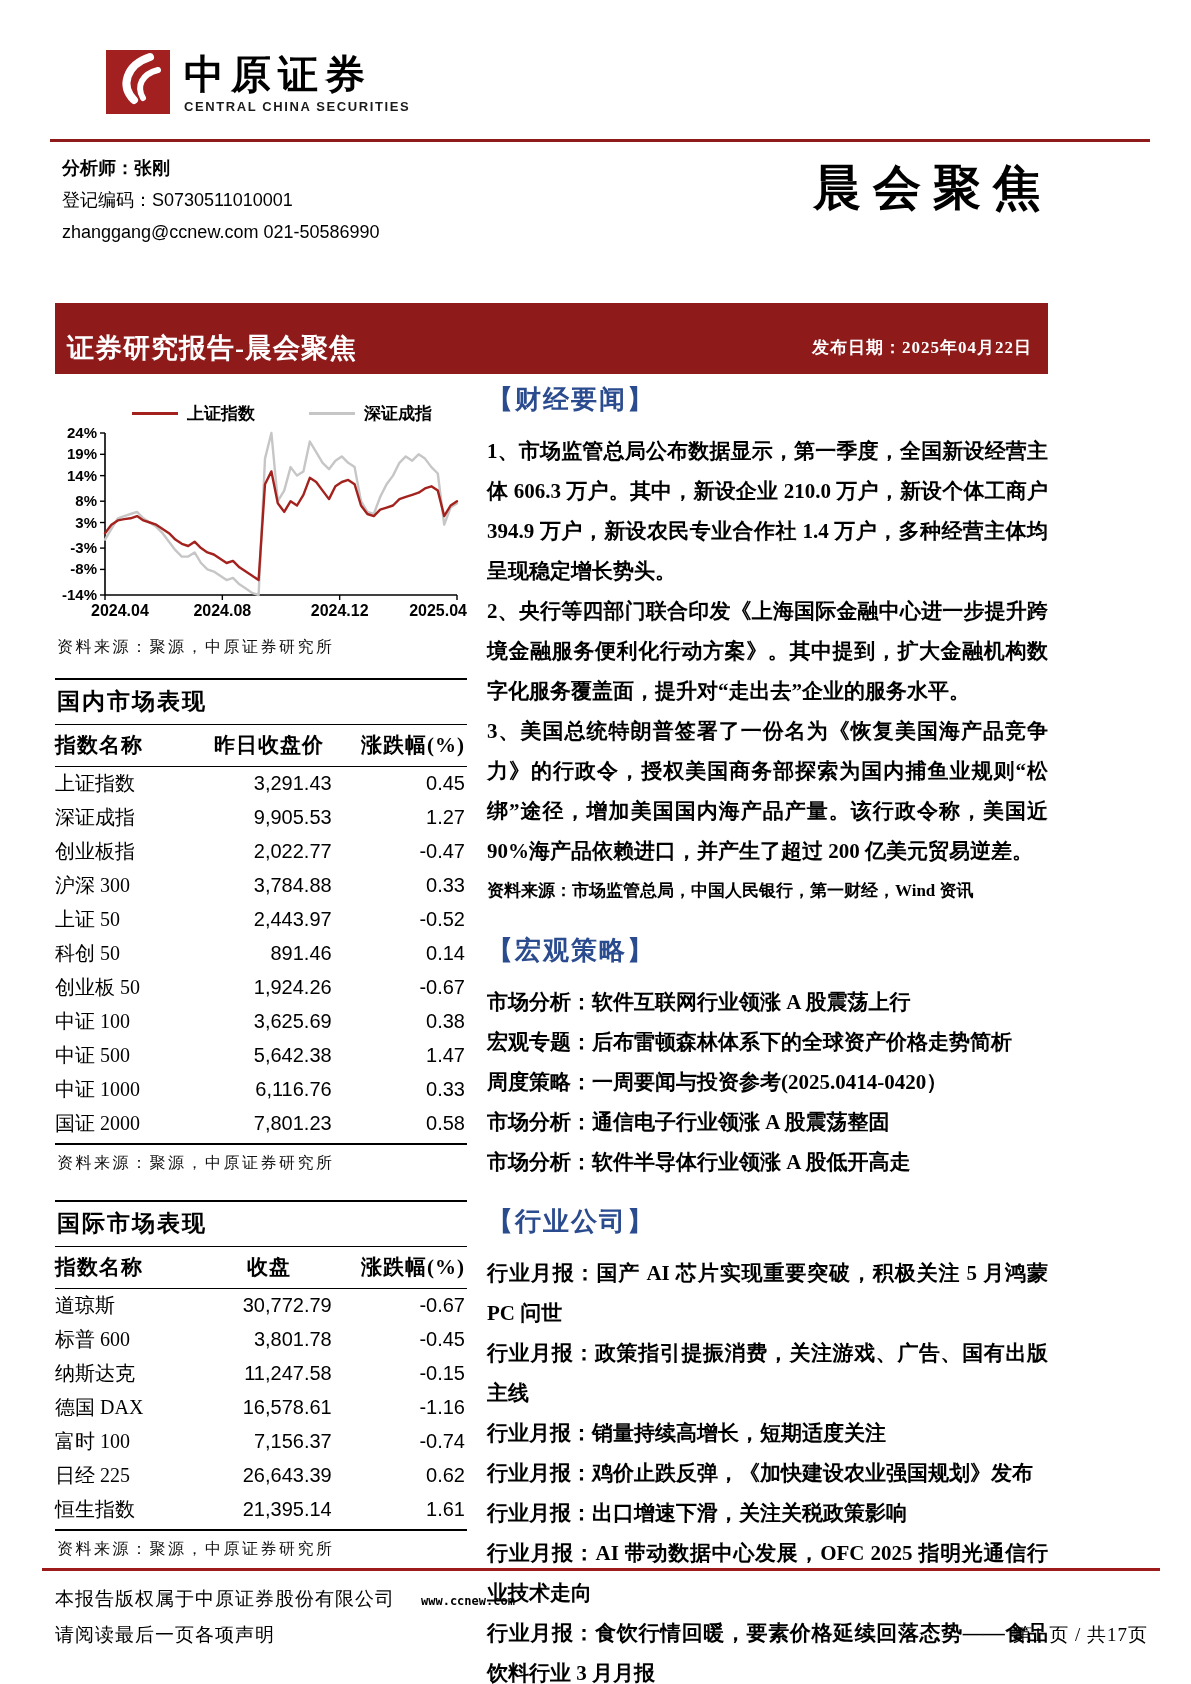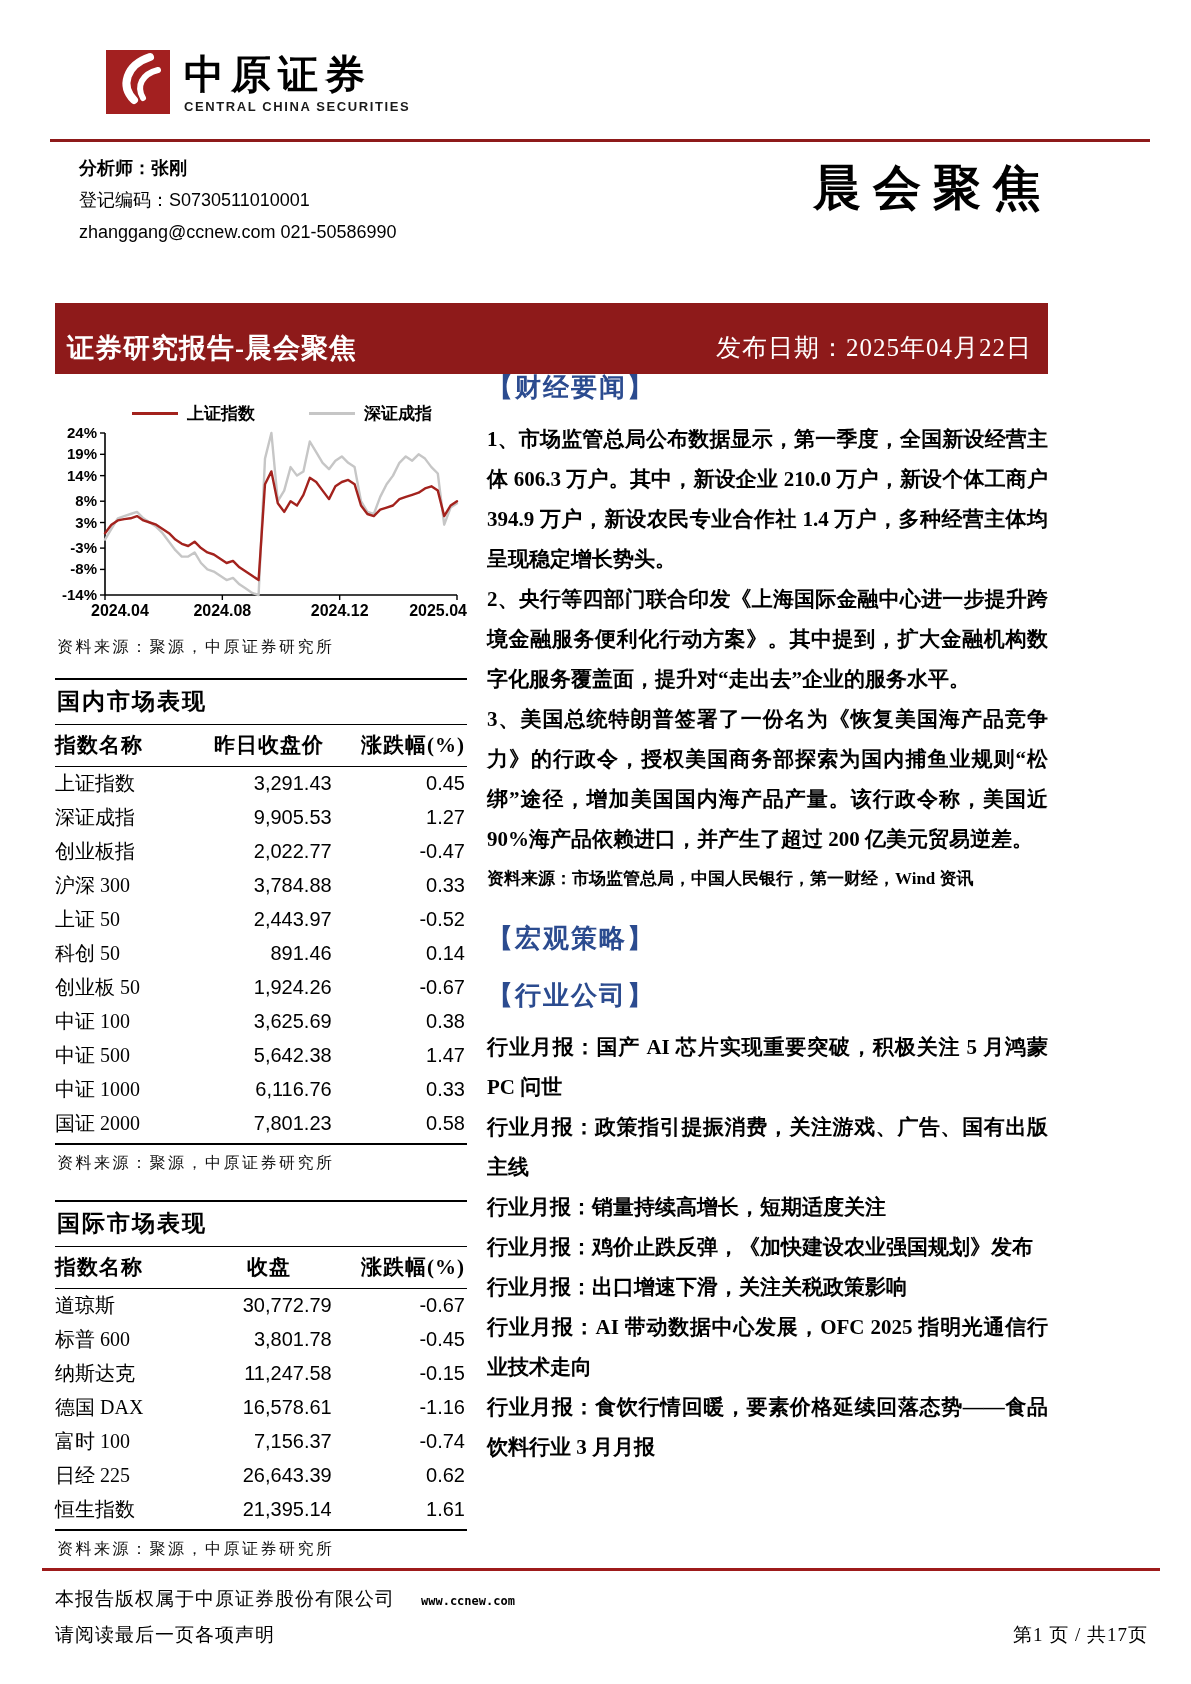--- a/index.html
+++ b/index.html
@@ -7,33 +7,33 @@
         font-family:"Liberation Serif",serif;color:#000;}
 
   
   .logo{position:absolute;left:106px;top:50px;display:flex;gap:14px;align-items:flex-start;}
   .logo-mark{width:64px;height:64px;background:#A32020;flex:0 0 auto;}
   .logo-text{padding-top:4px;}
   .logo-cn{font-size:40px;font-weight:bold;letter-spacing:7px;line-height:1.05;}
   .logo-en{font-size:13px;font-weight:bold;letter-spacing:1.6px;color:#1a1a1a;margin-top:3px;
            font-family:"Liberation Sans",sans-serif;}
   .top-rule{position:absolute;left:50px;top:139px;width:1100px;height:3px;background:#8E1A1A;}
-  .analyst{position:absolute;left:79px;top:152px;font-size:18px;line-height:1.78;}
+  .analyst{position:absolute;left:62px;top:152px;font-size:18px;line-height:1.78;}
   .analyst .a1{font-weight:bold;}
   .analyst .a2 b{font-weight:normal;font-family:"Liberation Sans",sans-serif;}
   .analyst .a3{font-family:"Liberation Sans",sans-serif;}
   .report-title{position:absolute;right:138px;top:156px;margin:0;font-size:48px;font-weight:bold;
                 letter-spacing:12px;}
 
   
   .banner{position:absolute;left:55px;top:303px;width:993px;height:71px;background:#8E1A1A;
           color:#fff;display:flex;justify-content:space-between;align-items:center;
           padding:18px 16px 0 12px;box-sizing:border-box;}
   .banner .bl{font-size:27px;font-weight:bold;letter-spacing:1px;}
-  .banner .br{font-size:25px;font-weight:normal;letter-spacing:1px;}
+  .banner .br{font-size:17px;font-weight:bold;letter-spacing:1px;}
 
   
   .left-col{position:absolute;left:55px;top:390px;width:412px;}
   .chart-legend{display:flex;justify-content:center;gap:54px;margin:12px 0 0 42px;
                 font-size:17px;font-weight:bold;}
   .legend-item{display:flex;align-items:center;gap:9px;}
   .legend-swatch{width:46px;height:3px;display:inline-block;}
   .chart-source,.mt-source{font-size:16px;letter-spacing:2.5px;color:#111;}
   .chart-source{margin:8px 0 0 2px;}
 
@@ -48,21 +48,21 @@
   .market-table thead th:nth-child(3){text-align:right;width:132px;padding-right:2px;}
   .market-table tbody td{font-size:20px;padding:3px 0 4px 0;}
   .market-table tbody td:nth-child(1){text-align:left;}
   .market-table tbody td:nth-child(2),.market-table tbody td:nth-child(3)
       {text-align:right;font-family:"Liberation Sans",sans-serif;padding-right:2px;}
   .market-table tbody tr:last-child td{border-bottom:2.5px solid #000;padding-bottom:6px;}
   .mt-source{padding:8px 0 6px 2px;}
 
   
   .right-col{position:absolute;left:487px;top:366px;width:561px;}
-  .section h2{color:#2B4B8F;font-size:26px;font-weight:bold;margin:4px 0 14px 0;letter-spacing:2px;}
+  .section h2{color:#2B4B8F;font-size:26px;font-weight:bold;margin:16px 0 14px 0;letter-spacing:2px;}
   .section{margin-bottom:10px;}
   .section + .section h2{margin-top:22px;}
   .body-line,.news-para{font-size:21px;font-weight:bold;line-height:40px;margin:0;
       text-align:justify;text-justify:inter-ideograph;}
   .src-line{font-size:17px;font-weight:bold;line-height:40px;margin:0;}
 
   
   .footer-rule{position:absolute;left:42px;top:1568px;width:1118px;height:3px;background:#9E1B1B;}
   .footer-l1{position:absolute;left:55px;top:1586px;font-size:19px;letter-spacing:1px;}
   .footer-l1 .site{font-family:"DejaVu Sans Mono",monospace;font-weight:bold;margin-left:26px;
@@ -283,20 +283,27 @@
       <div id="news-items">
           <p class="news-para">1、市场监管总局公布数据显示，第一季度，全国新设经营主体 606.3 万户。其中，新设企业 210.0 万户，新设个体工商户 394.9 万户，新设农民专业合作社 1.4 万户，多种经营主体均呈现稳定增长势头。</p>
           <p class="news-para">2、央行等四部门联合印发《上海国际金融中心进一步提升跨境金融服务便利化行动方案》。其中提到，扩大金融机构数字化服务覆盖面，提升对“走出去”企业的服务水平。</p>
           <p class="news-para">3、美国总统特朗普签署了一份名为《恢复美国海产品竞争力》的行政令，授权美国商务部探索为国内捕鱼业规则“松绑”途径，增加美国国内海产品产量。该行政令称，美国近 90%海产品依赖进口，并产生了超过 200 亿美元贸易逆差。</p>
         </div>
       <p class="src-line">资料来源：市场监管总局，中国人民银行，第一财经，Wind 资讯</p>
     </section>
 
     <section class="section">
       <h2>【宏观策略】</h2>
+      <div id="macro-items">
+          <p class="body-line">市场分析：软件互联网行业领涨 A 股震荡上行</p>
+          <p class="body-line">宏观专题：后布雷顿森林体系下的全球资产价格走势简析</p>
+          <p class="body-line">周度策略：一周要闻与投资参考(2025.0414-0420）</p>
+          <p class="body-line">市场分析：通信电子行业领涨 A 股震荡整固</p>
+          <p class="body-line">市场分析：软件半导体行业领涨 A 股低开高走</p>
+        </div>
     </section>
 
     <section class="section">
       <h2>【行业公司】</h2>
       <div id="industry-items">
           <p class="body-line">行业月报：国产 AI 芯片实现重要突破，积极关注 5 月鸿蒙 PC 问世</p>
           <p class="body-line">行业月报：政策指引提振消费，关注游戏、广告、国有出版主线</p>
           <p class="body-line">行业月报：销量持续高增长，短期适度关注</p>
           <p class="body-line">行业月报：鸡价止跌反弹，《加快建设农业强国规划》发布</p>
           <p class="body-line">行业月报：出口增速下滑，关注关税政策影响</p>

